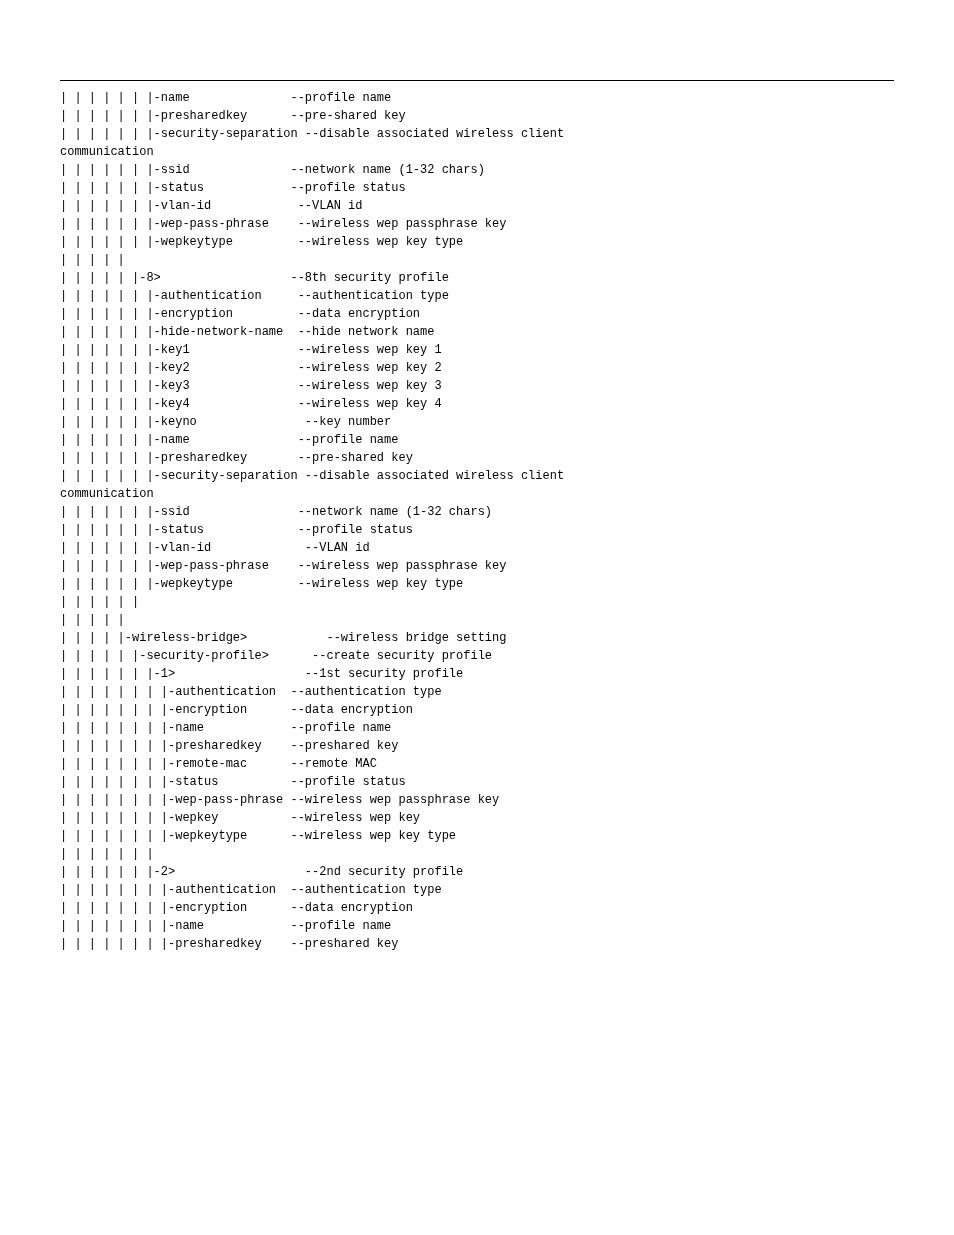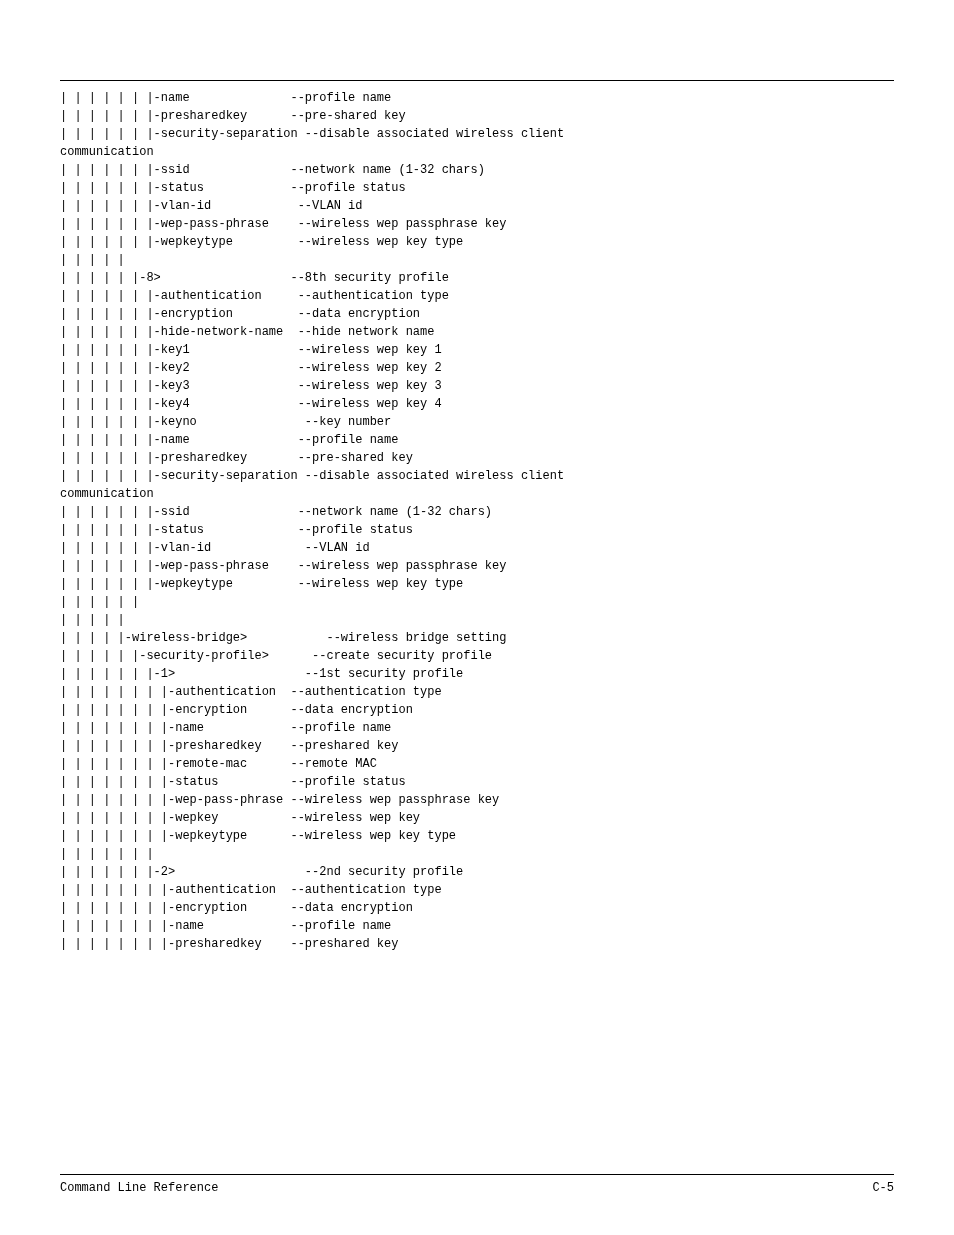--- a/index.html
+++ b/index.html
@@ -107,17 +107,13 @@
 | | | | | | | |-wep-pass-phrase --wireless wep passphrase key
 | | | | | | | |-wepkey          --wireless wep key
 | | | | | | | |-wepkeytype      --wireless wep key type
 | | | | | | |
 | | | | | | |-2&gt;                  --2nd security profile
 | | | | | | | |-authentication  --authentication type
 | | | | | | | |-encryption      --data encryption
 | | | | | | | |-name            --profile name
 | | | | | | | |-presharedkey    --preshared key</div>
 
-  <div class="bottom-bar">
-    <span class="footer-left">Command Line Reference</span>
-    <span class="footer-right">C-5</span>
-  </div>
 </div>
 
 </body></html>

